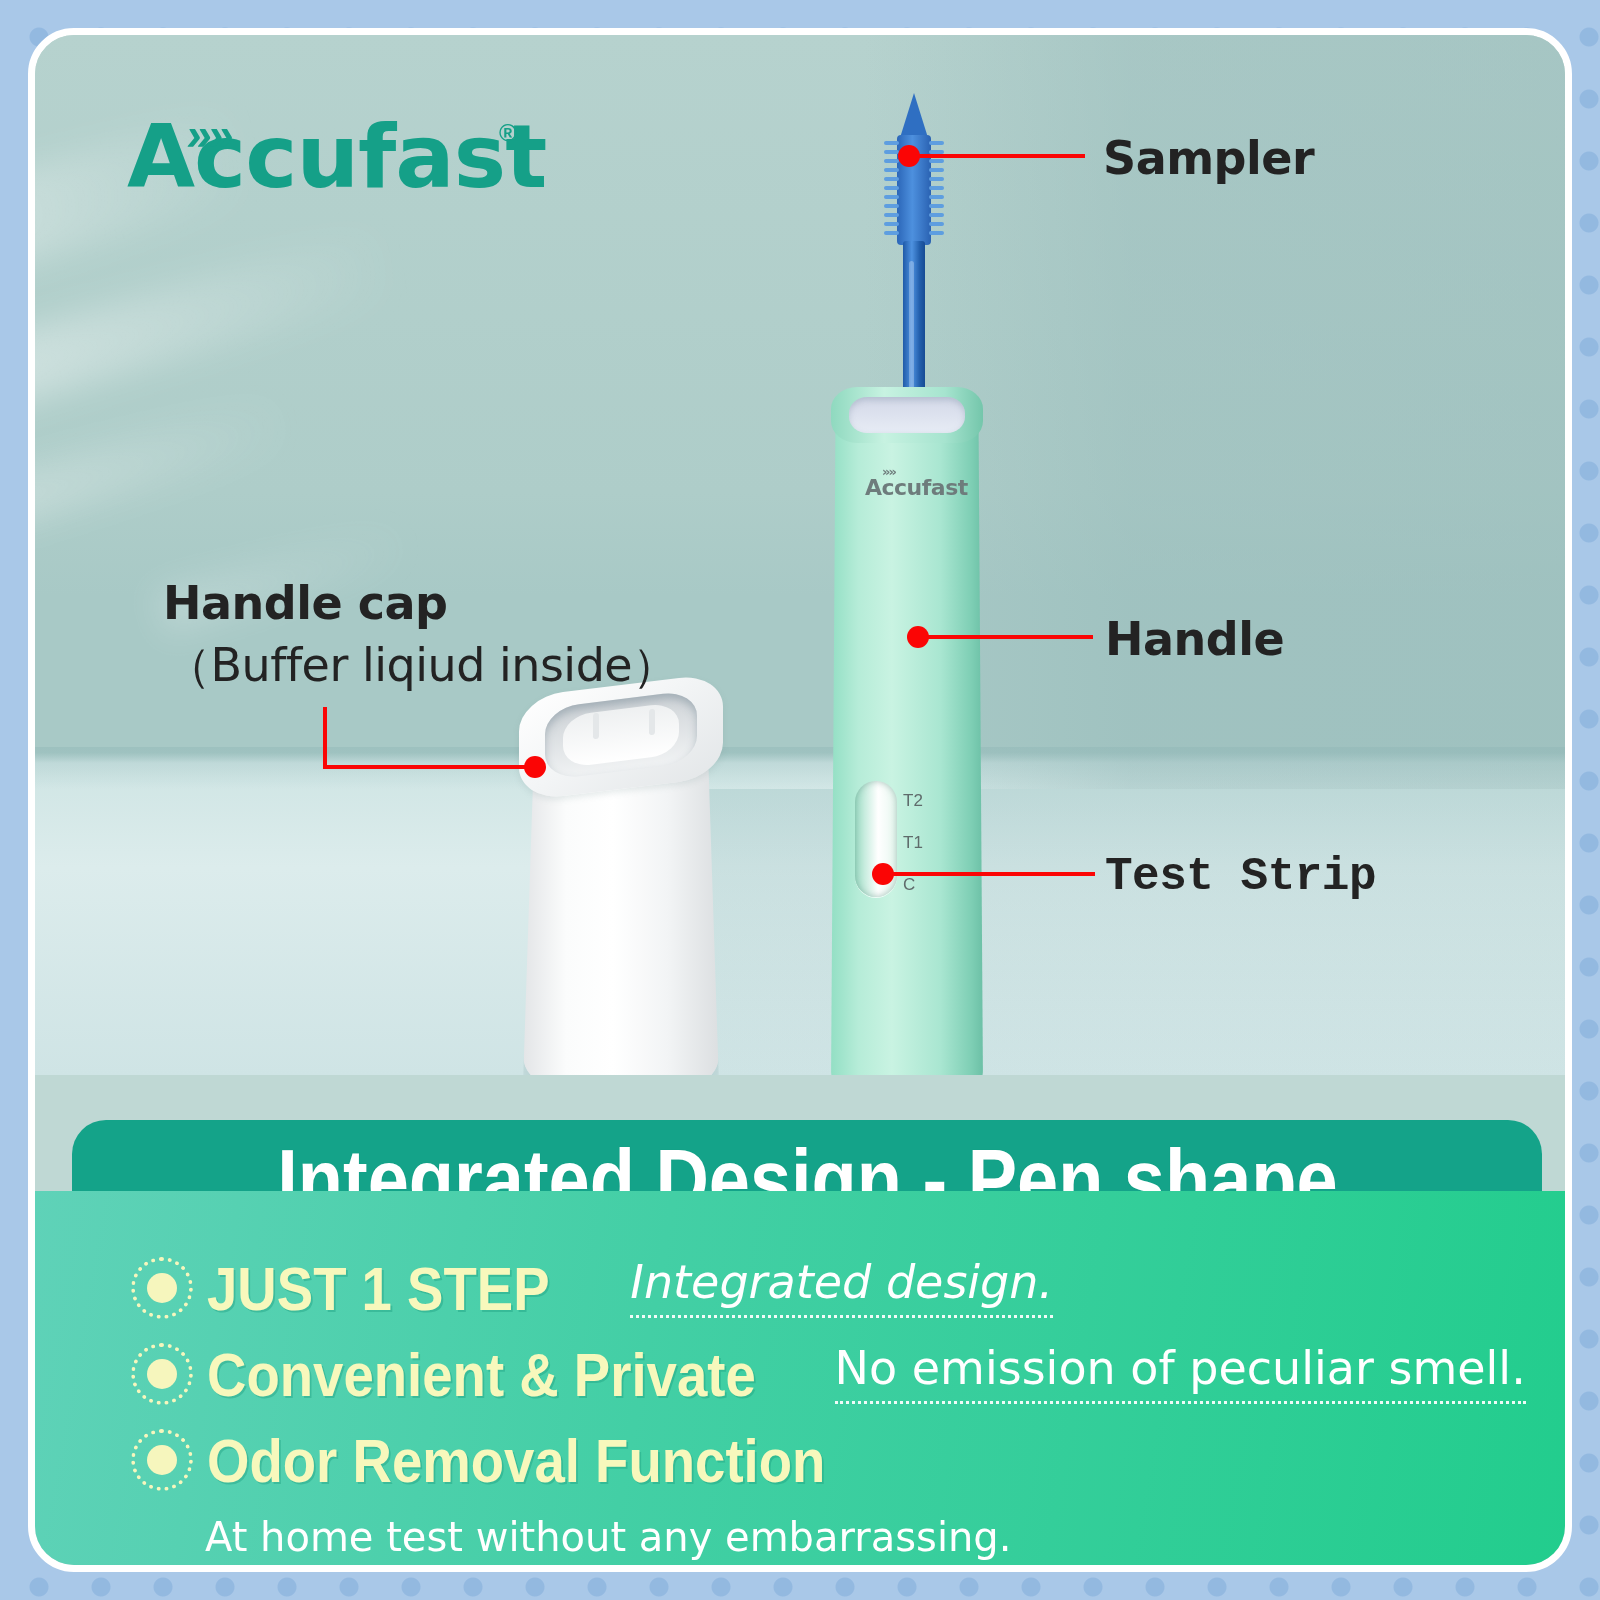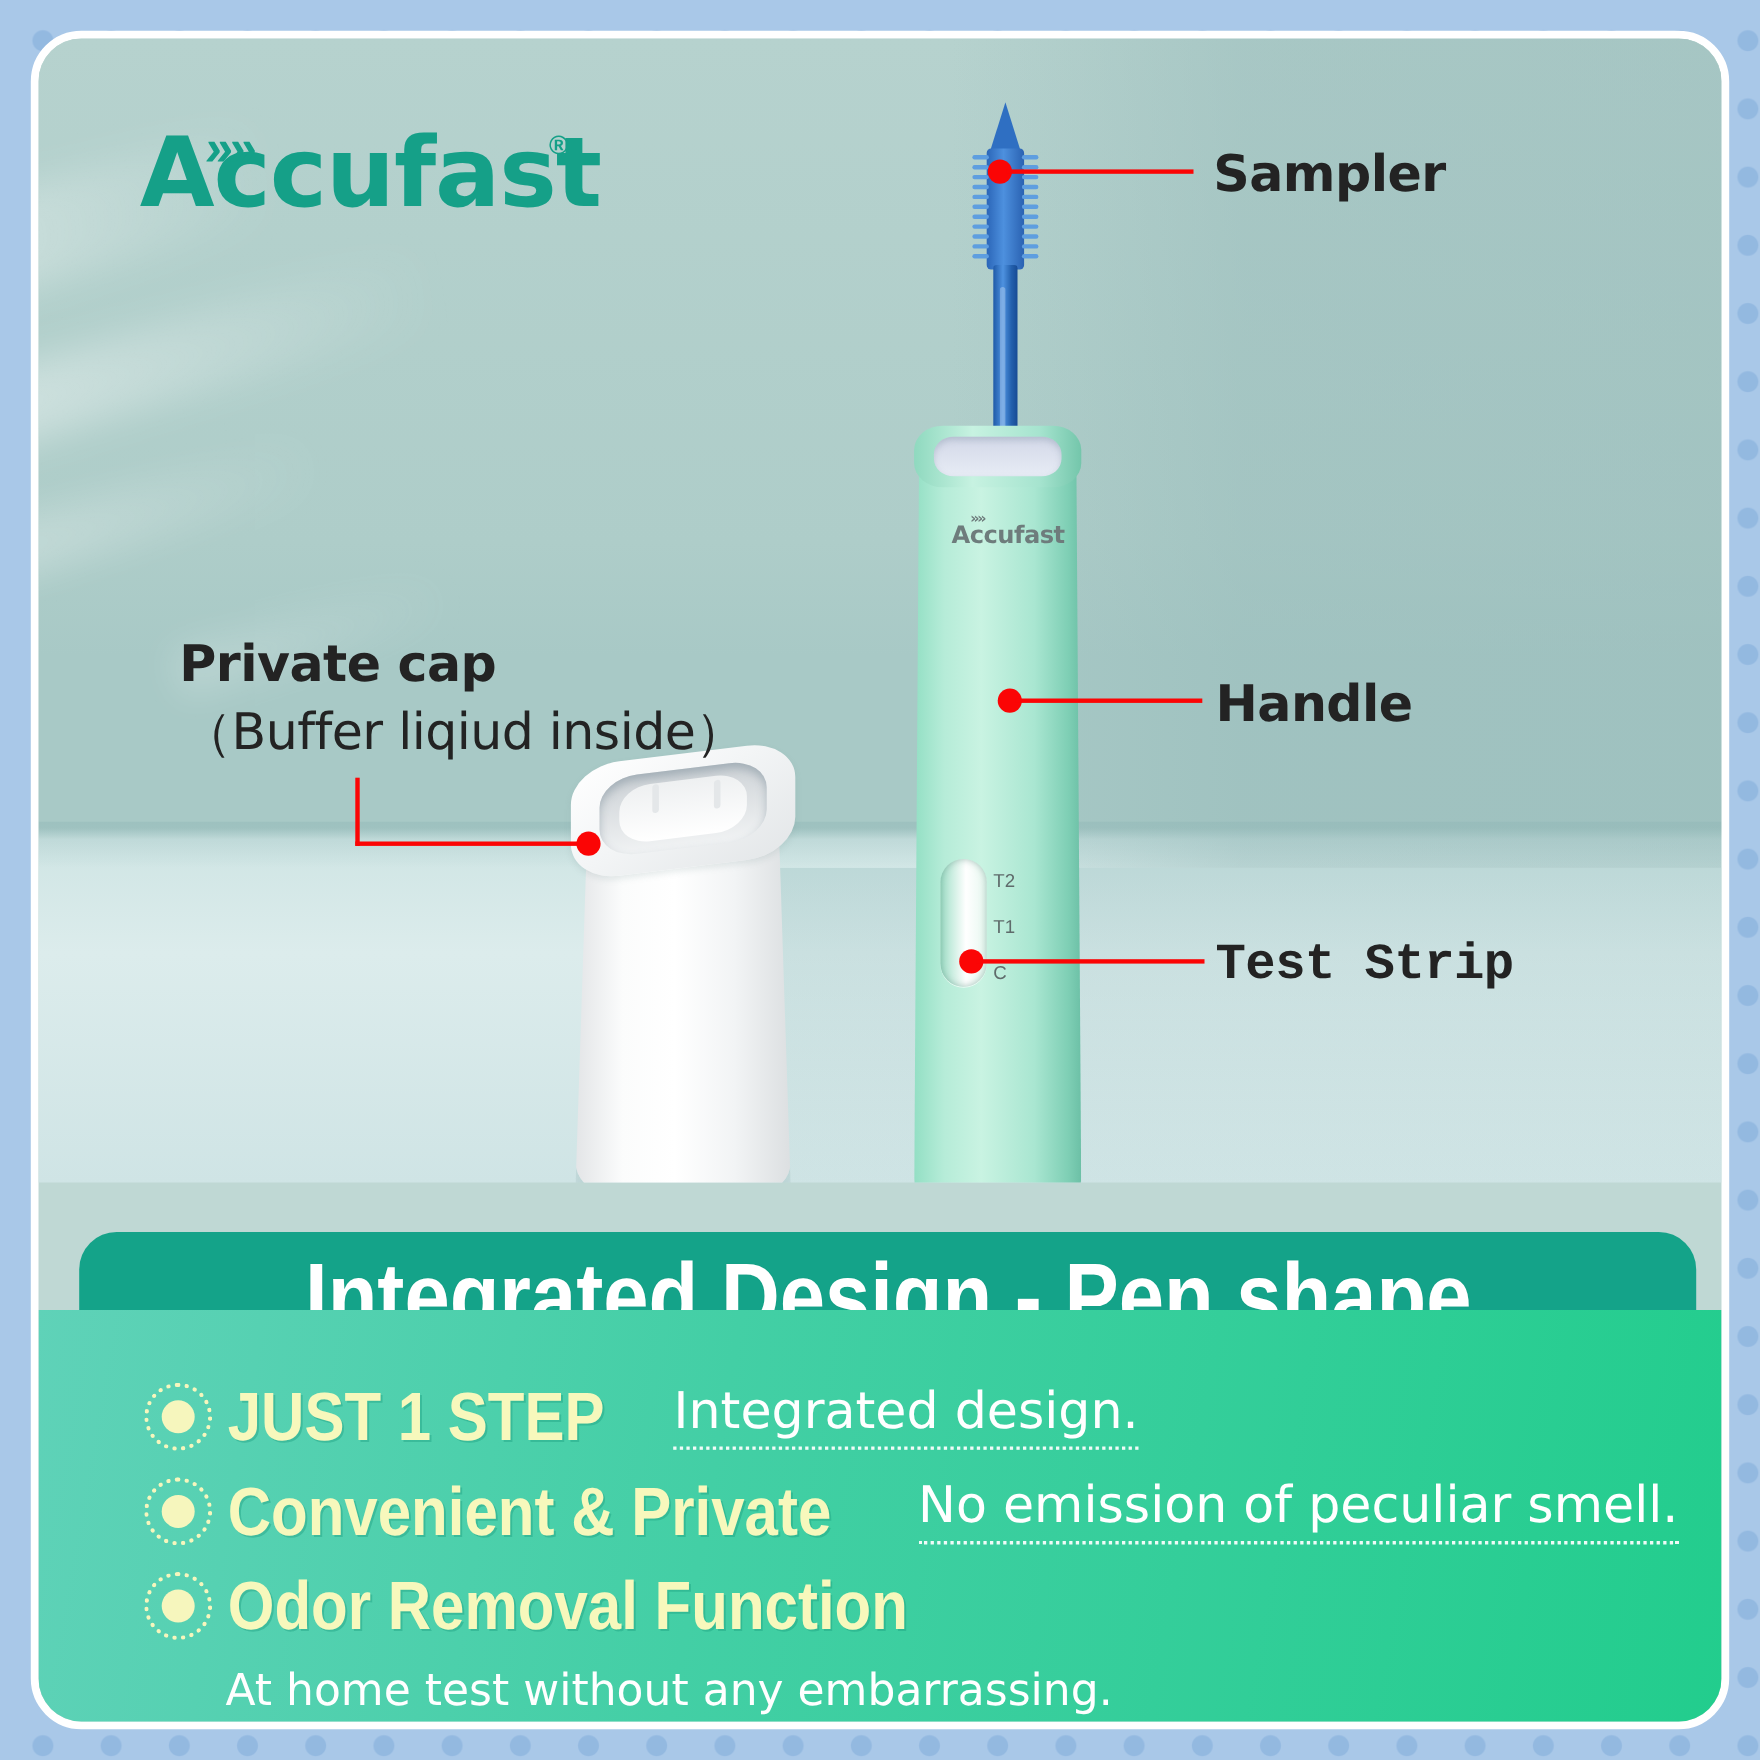--- a/index.html
+++ b/index.html
@@ -261,21 +261,21 @@
   }
   .fsub{
     color:#ffffff;
     font-size:46px;font-weight:400;
     font-family:"DejaVu Sans",sans-serif;
     white-space:nowrap;
     border-bottom:3px dotted rgba(255,255,255,.92);
     padding-bottom:8px;
     line-height:1.05;
   }
-  .gap-a{margin-left:16px;}
+  .gap-a{margin-left:34px;font-style:italic;}
   .gap-b{margin-left:4px;}
   .lastline{
     padding-left:170px;margin-top:-4px;
   }
   .lastline .fsub{font-size:40px;}
 </style>
 </head>
 <body>
 
 <div id="frame">
@@ -351,21 +351,21 @@
       </div>
 
       <div class="dot" style="left:863px;top:110px;"></div>
       <div class="lline" style="left:880px;top:119px;width:170px;height:4px;"></div>
       <div class="clabel" style="left:1068px;top:93px;">Sampler</div>
 
       <div class="dot" style="left:872px;top:591px;"></div>
       <div class="lline" style="left:888px;top:600px;width:170px;height:4px;"></div>
       <div class="clabel" style="left:1070px;top:574px;">Handle</div>
 
-      <div class="clabel" style="left:128px;top:538px;">Private cap</div>
+      <div class="clabel" style="left:128px;top:538px;">Handle cap</div>
       <div class="clabel light" style="left:130px;top:600px;">（Buffer liqiud inside）</div>
       <div class="lline" style="left:288px;top:672px;width:4px;height:62px;"></div>
       <div class="lline" style="left:288px;top:730px;width:212px;height:4px;"></div>
       <div class="dot" style="left:489px;top:721px;"></div>
 
       <div class="dot" style="left:837px;top:828px;"></div>
       <div class="lline" style="left:853px;top:837px;width:207px;height:4px;"></div>
       <div class="clabel" style="left:1070px;top:812px;font-family:Liberation Mono, monospace;">Test Strip</div>
     </div>
 

